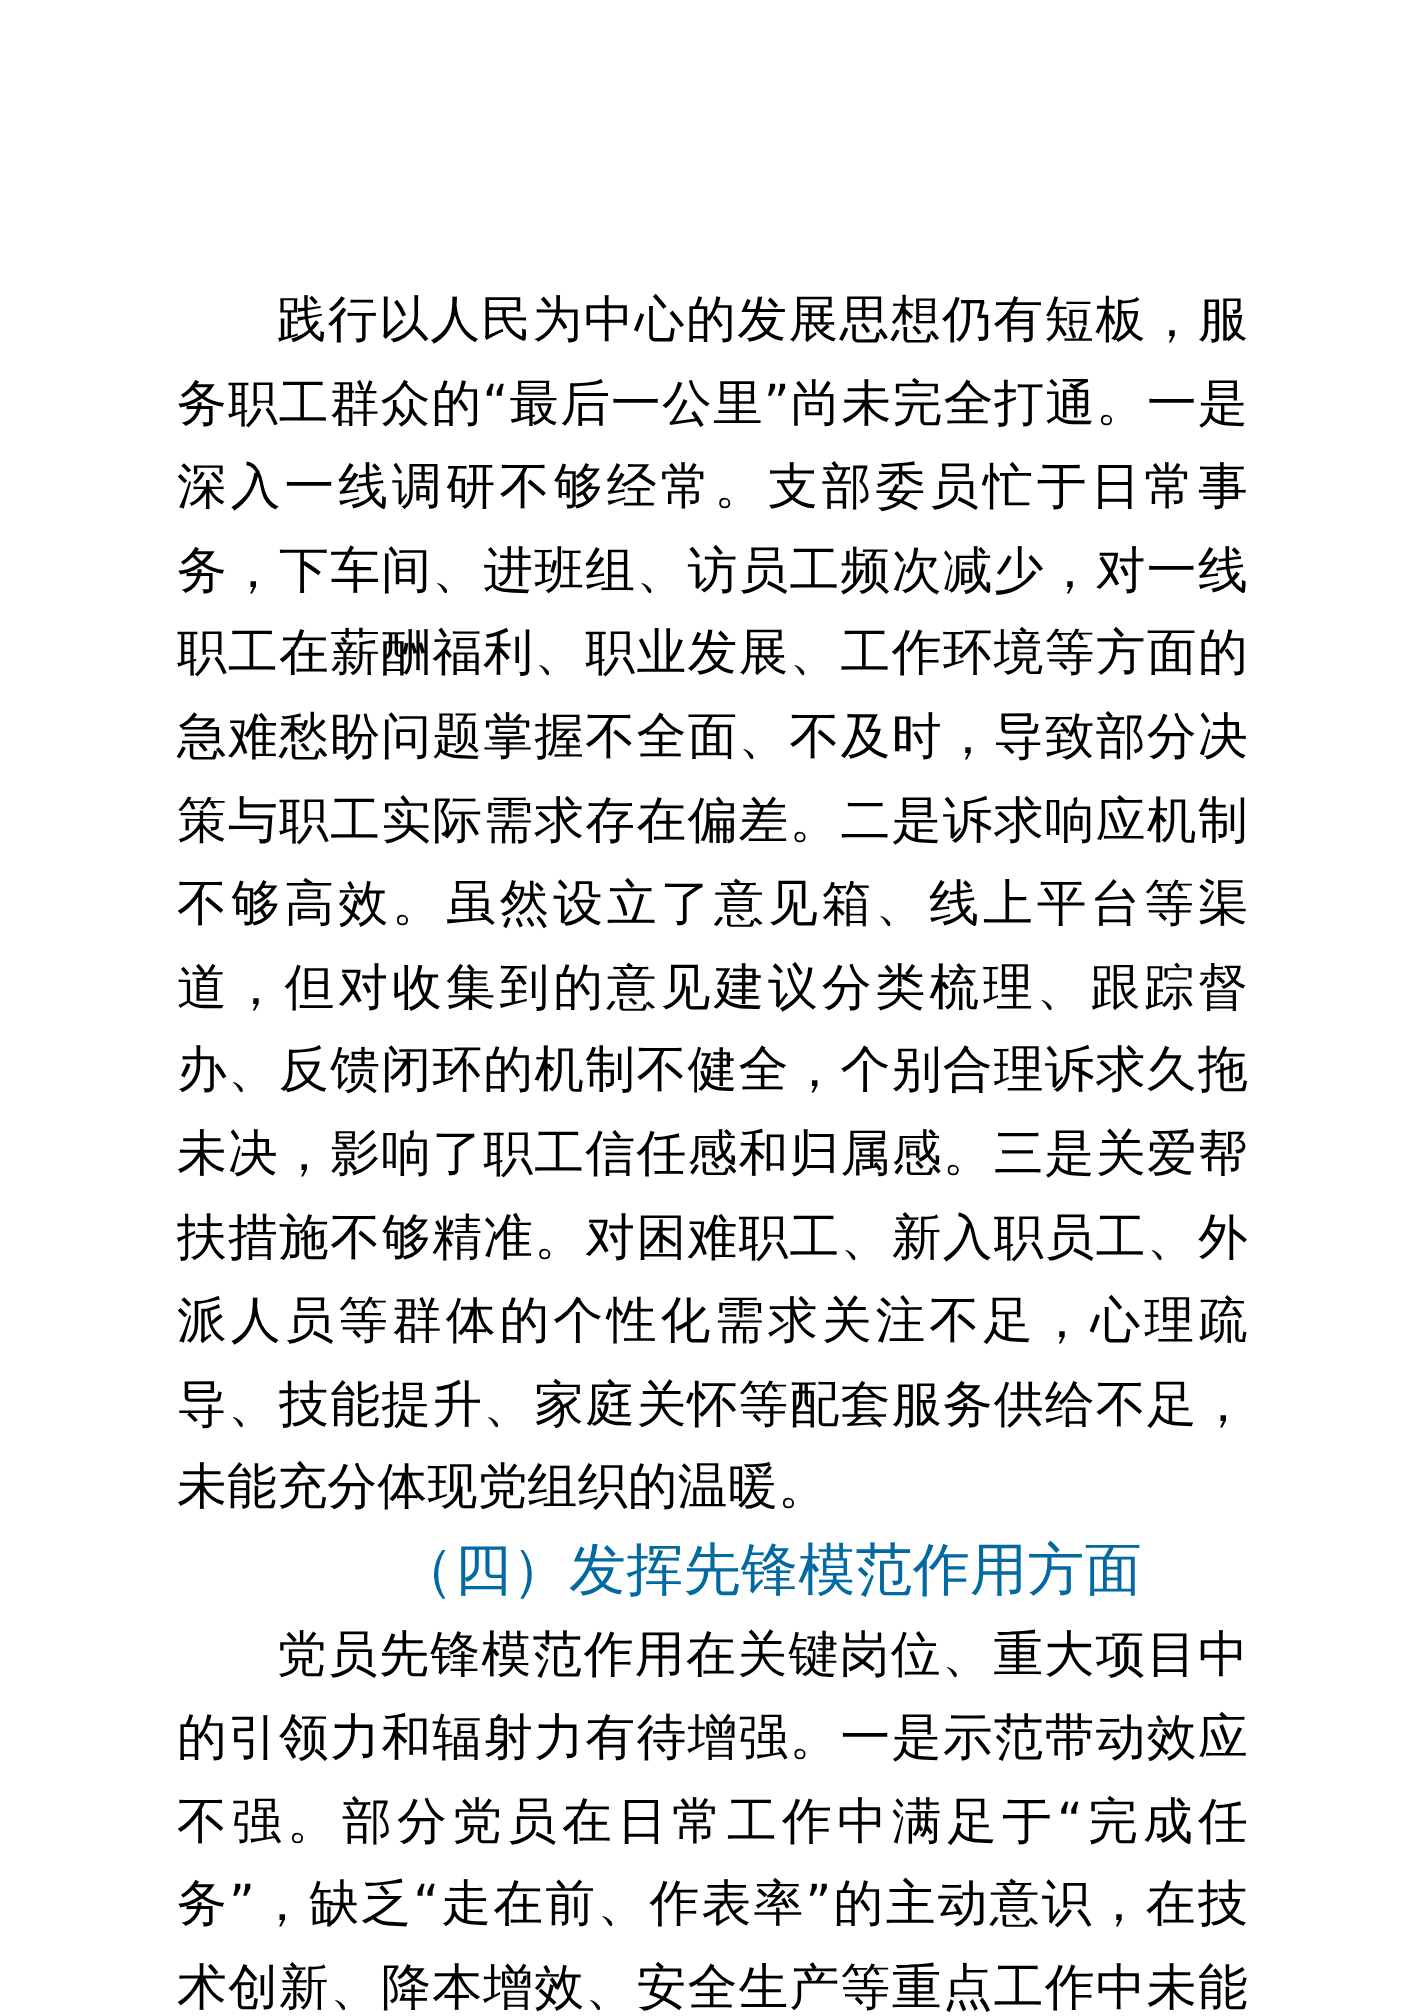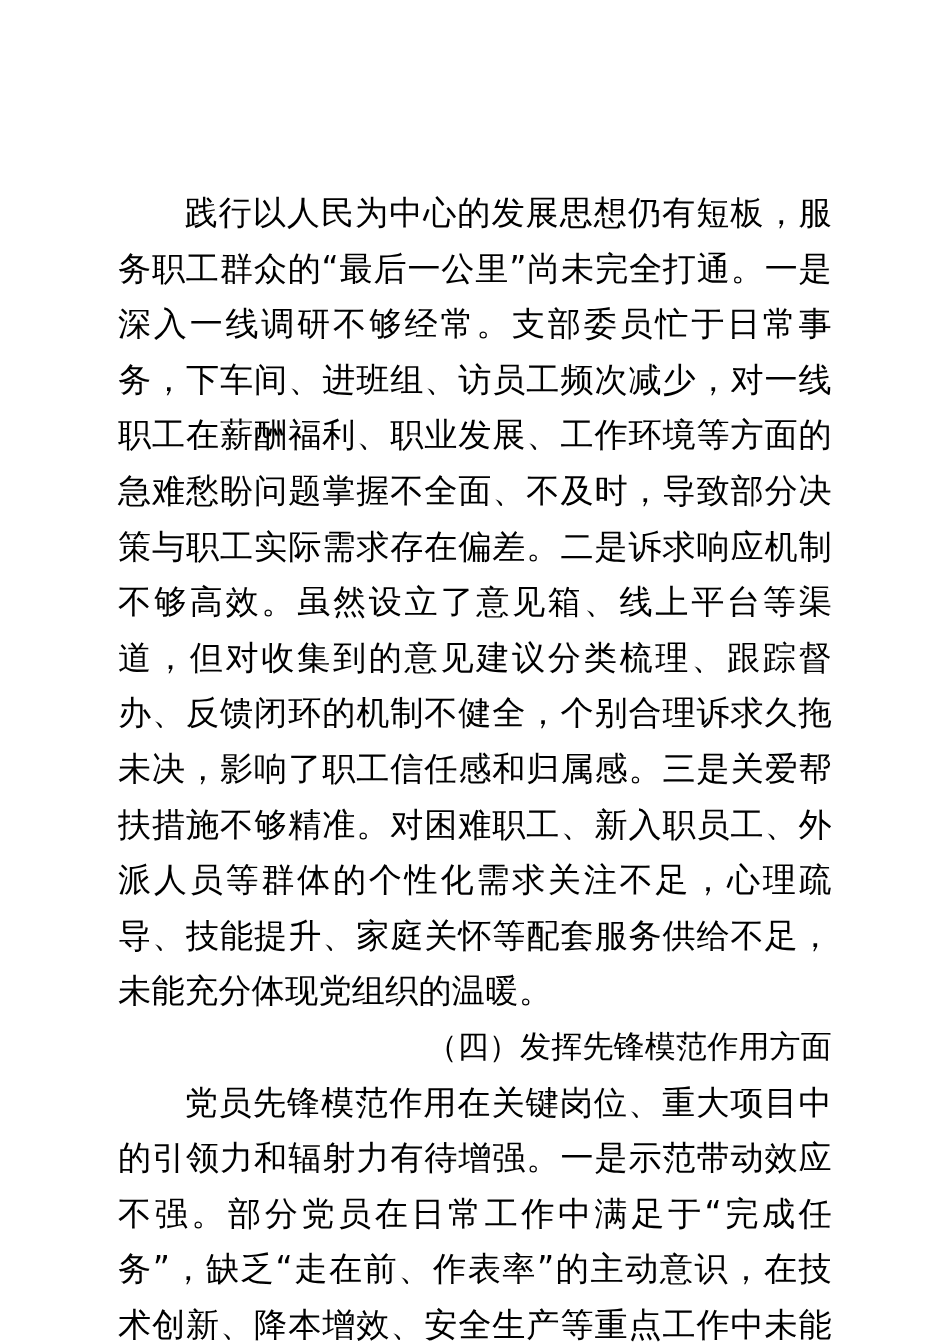--- a/index.html
+++ b/index.html
@@ -35,28 +35,28 @@
     text-align: justify;
     text-justify: inter-character;
     text-indent: 2em;
     word-break: break-all;
     font-weight: 400;
     color: #000000;
   }
   .heading {
     margin: 0;
     padding: 0;
-    font-size: 31px;
+    font-size: 38px;
     line-height: 55.6px;
     letter-spacing: 0.2px;
     text-indent: 2em;
-    text-align: right;
+    text-align: center;
     word-break: break-all;
     font-weight: 400;
-    color: #000000;
+    color: #0369a1;
   }
 </style>
 </head>
 <body>
 
 <div class="page">
   <div class="doc-body">
 
     <p class="para">践行以人民为中心的发展思想仍有短板，服务职工群众的“最后一公里”尚未完全打通。一是深入一线调研不够经常。支部委员忙于日常事务，下车间、进班组、访员工频次减少，对一线职工在薪酬福利、职业发展、工作环境等方面的急难愁盼问题掌握不全面、不及时，导致部分决策与职工实际需求存在偏差。二是诉求响应机制不够高效。虽然设立了意见箱、线上平台等渠道，但对收集到的意见建议分类梳理、跟踪督办、反馈闭环的机制不健全，个别合理诉求久拖未决，影响了职工信任感和归属感。三是关爱帮扶措施不够精准。对困难职工、新入职员工、外派人员等群体的个性化需求关注不足，心理疏导、技能提升、家庭关怀等配套服务供给不足，未能充分体现党组织的温暖。</p>
 

